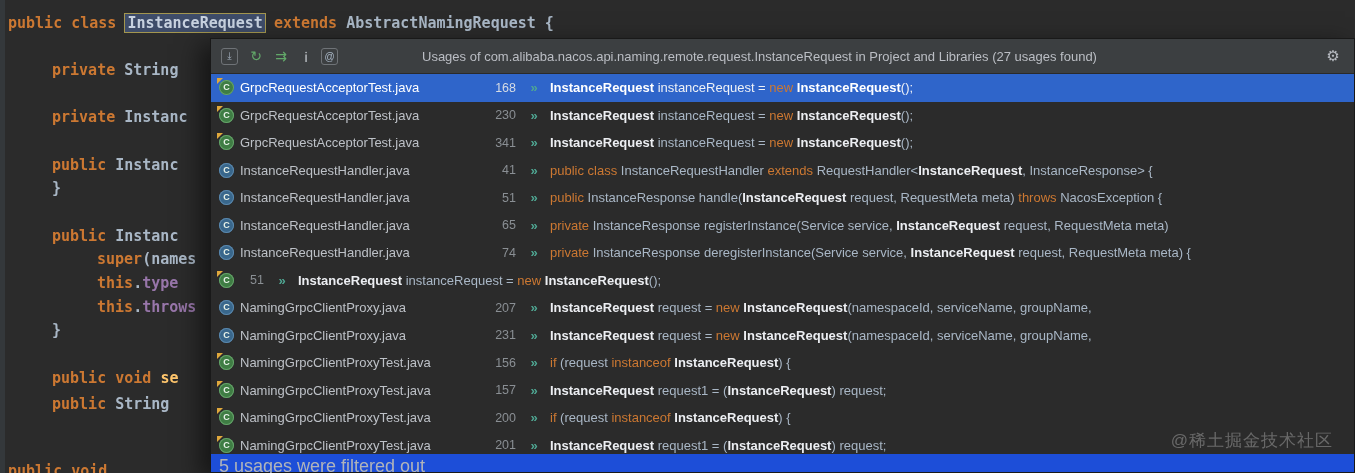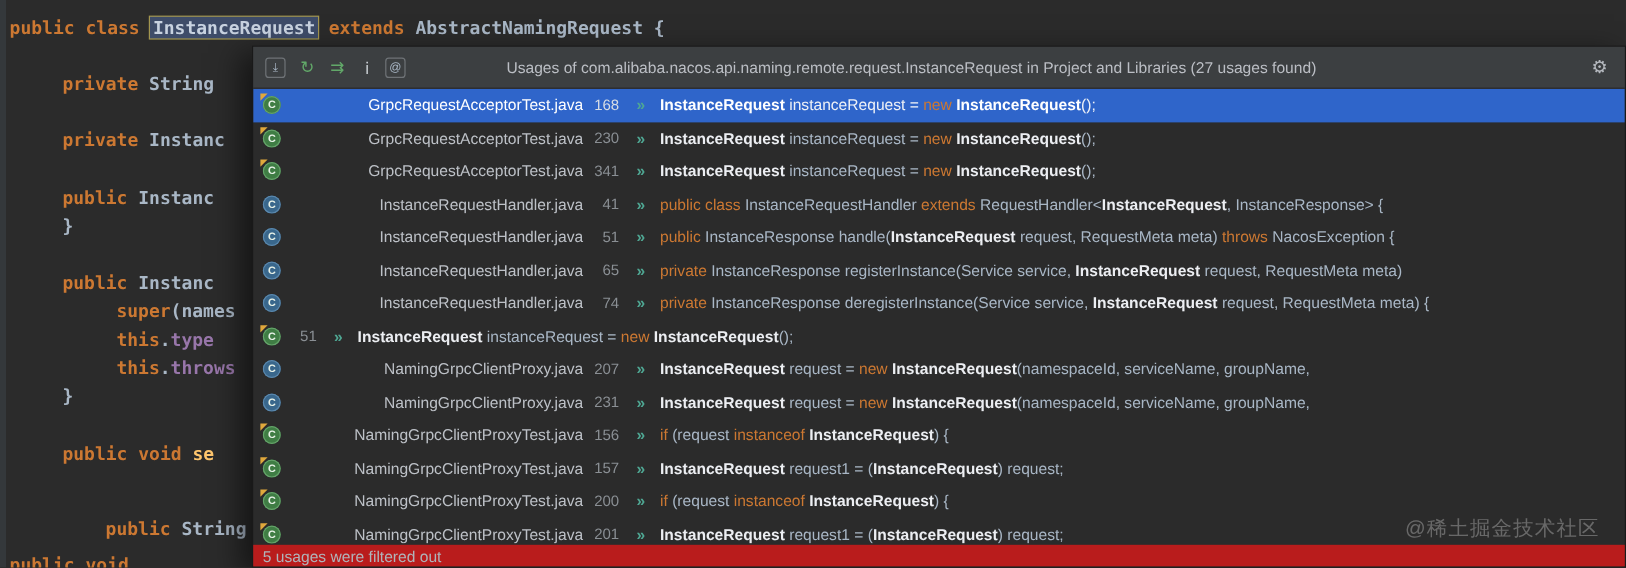--- a/index.html
+++ b/index.html
@@ -45,29 +45,29 @@
     width:15px;height:15px;flex:none;border-radius:50%;text-align:center;position:relative;
     font:700 9px/15px "Liberation Sans",sans-serif;color:#e8f2e8;
   }
   .file-icon.class{background:#39678c;box-shadow:inset 0 0 0 1px #5b88ad;}
   .file-icon.test{background:#3f7d44;box-shadow:inset 0 0 0 1px #65a36a;}
   .file-icon.test::before{
     content:"";position:absolute;left:-2px;top:-2px;width:0;height:0;
     border-style:solid;border-width:6px 6px 0 0;
     border-color:#e0a83c transparent transparent transparent;
   }
-  .fname{width:246px;margin-left:6px;flex:none;color:#bdc1c7;white-space:nowrap;overflow:hidden;text-align:right;}
+  .fname{width:246px;margin-left:6px;flex:none;color:#bdc1c7;white-space:nowrap;overflow:hidden;}
   .urow.selected .fname{color:#ffffff;}
   .lineno{width:30px;flex:none;text-align:right;color:#8a8f94;font-size:12.5px;}
   .urow.selected .lineno{color:#d6dce4;}
   .usage-icon{width:16px;flex:none;margin-left:10px;text-align:center;color:#4fa793;font-weight:700;font-size:13px;}
   .code{margin-left:8px;white-space:pre;overflow:hidden;flex:1;}
   .urow.selected .tk-p{color:#eef1f6;}
   .urow.selected .tk-b{color:#ffffff;}
-  .pfooter{flex:none;height:16px;padding:2px 0 0 8px;font-size:13px;color:#b0b4ba;background:#b91c1c;}
+  .pfooter{flex:none;height:16px;padding:2px 0 0 8px;font-size:18px;color:#b0b4ba;background:#1d4ed8;}
   
   .watermark{
     position:absolute;right:22px;bottom:21px;z-index:10;
     font-size:17px;color:rgba(205,205,205,.38);letter-spacing:1px;
   }
 </style>
 </head>
 <body>
 
 <div class="editor">
@@ -77,21 +77,21 @@
       <div class="ed-line" style="left: 52px; top: 59px;"><span class="tk-k">private</span><span class="tk-p"> String</span></div>
       <div class="ed-line" style="left: 52px; top: 106px;"><span class="tk-k">private</span><span class="tk-p"> Instanc</span></div>
       <div class="ed-line" style="left: 52px; top: 154px;"><span class="tk-k">public</span><span class="tk-p"> Instanc</span></div>
       <div class="ed-line" style="left: 52px; top: 177px;"><span class="tk-p">}</span></div>
       <div class="ed-line" style="left: 52px; top: 225px;"><span class="tk-k">public</span><span class="tk-p"> Instanc</span></div>
       <div class="ed-line" style="left: 97px; top: 248px; text-align: center;"><span class="tk-k">super</span><span class="tk-p">(names</span></div>
       <div class="ed-line" style="left: 97px; top: 272px;"><span class="tk-k">this</span><span class="tk-p">.</span><span class="tk-f">type</span></div>
       <div class="ed-line" style="left: 97px; top: 296px;"><span class="tk-k">this</span><span class="tk-p">.</span><span class="tk-f">throws</span></div>
       <div class="ed-line" style="left: 52px; top: 319px;"><span class="tk-p">}</span></div>
       <div class="ed-line" style="left: 52px; top: 367px;"><span class="tk-k">public void</span><span class="tk-p"> </span><span class="tk-m">se</span></div>
-      <div class="ed-line" style="left: 52px; top: 430px; margin-left: 36px;"><span class="tk-k">public</span><span class="tk-p"> String</span></div>
+      <div class="ed-line" style="left: 52px; top: 393px;"><span class="tk-k">public</span><span class="tk-p"> String</span></div>
       <div class="ed-line" style="left: 8px; top: 460px;"><span class="tk-k">public void</span></div>
     </div>
 </div>
 
 <div class="popup">
   <div class="pheader">
     <span id="toolbar-icons" style="display:flex;align-items:center;">
         <span class="tb-icon boxed" style="color: rgb(169, 183, 198);">⤓</span>
         <span class="tb-icon" style="color: rgb(98, 168, 105);">↻</span>
         <span class="tb-icon" style="color: rgb(98, 168, 105);">⇉</span>

